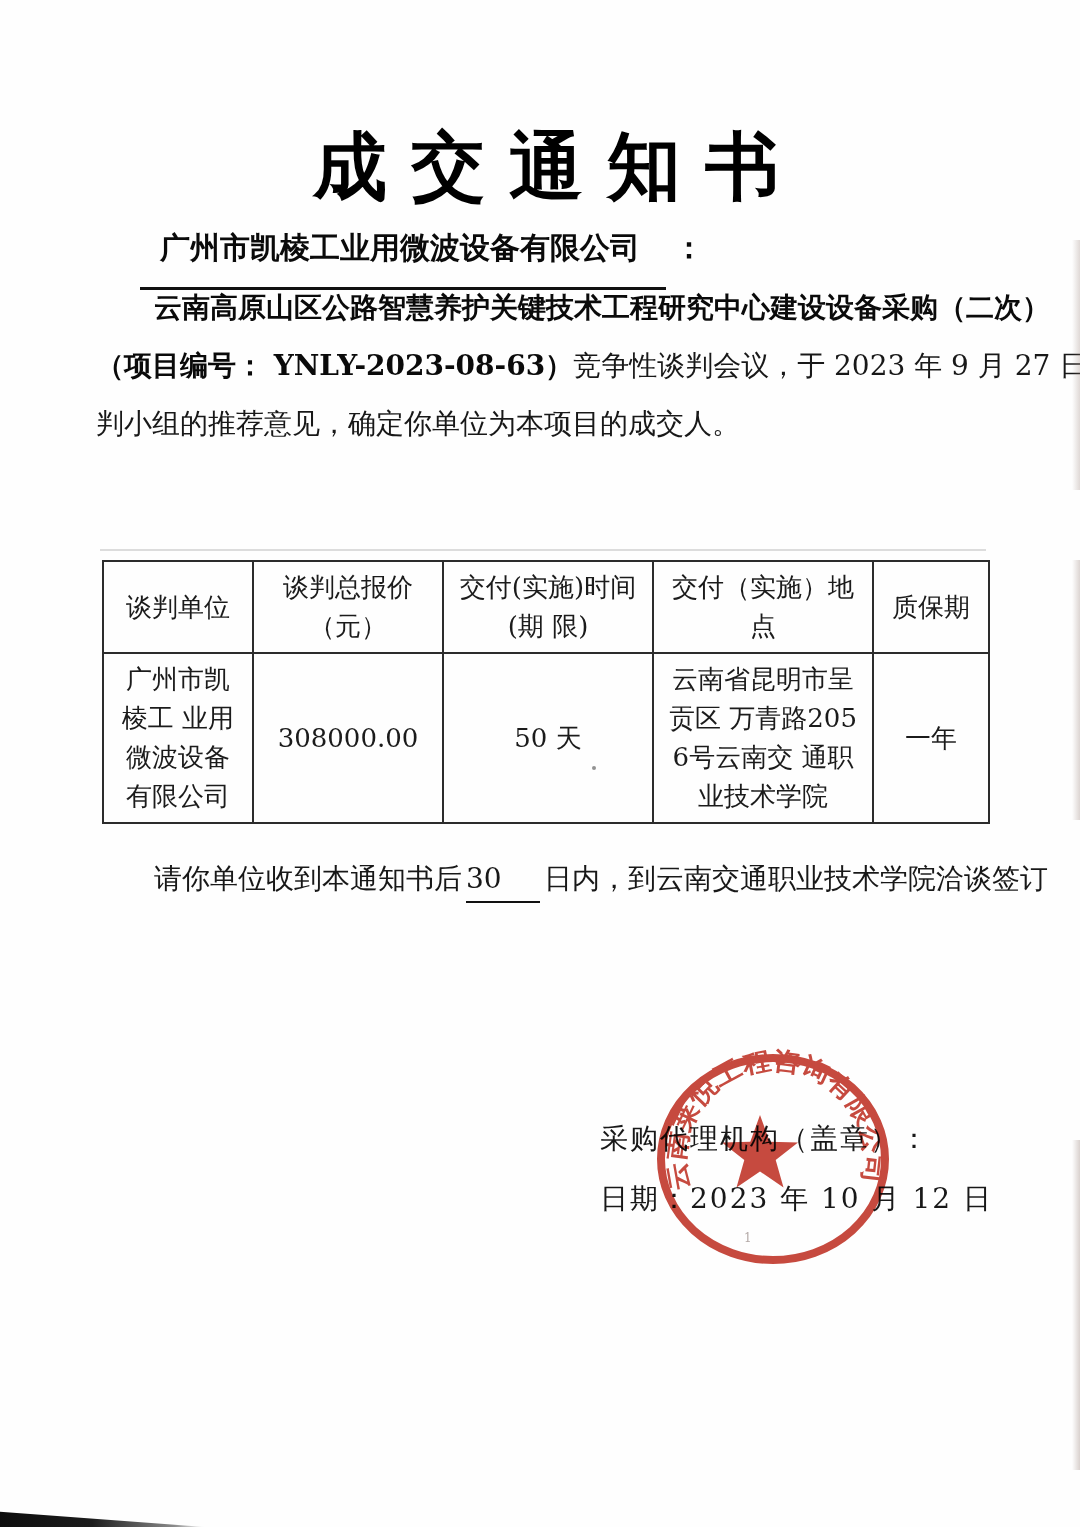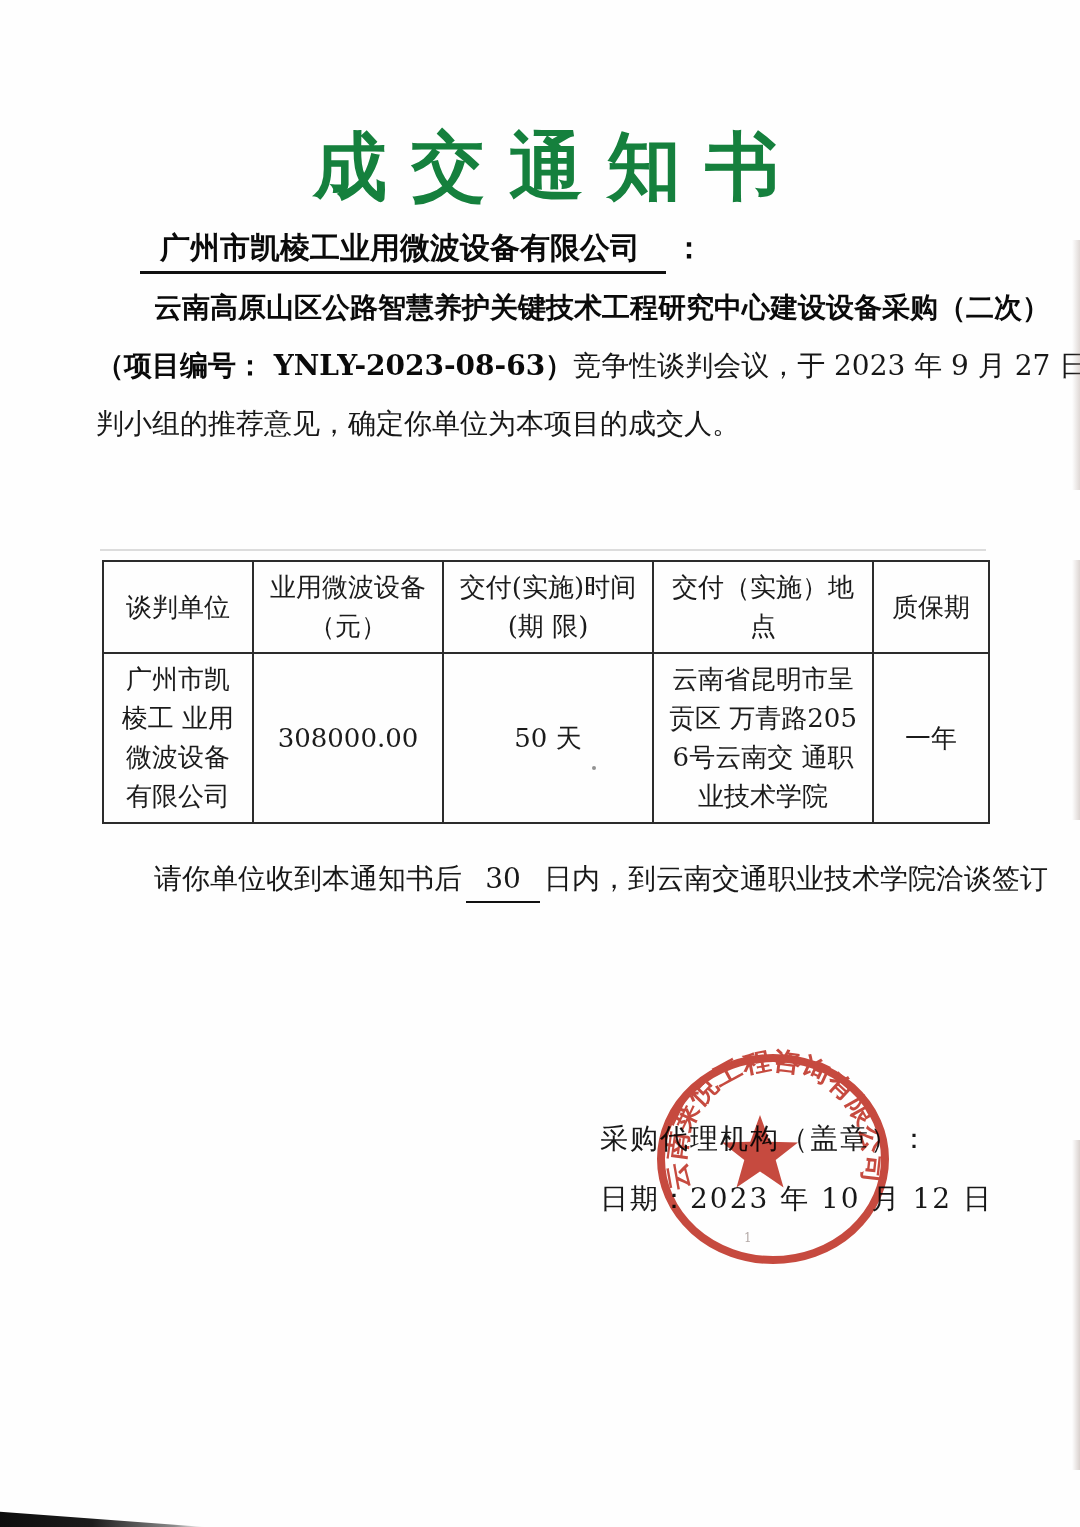--- a/index.html
+++ b/index.html
@@ -9,31 +9,31 @@
     margin:0 auto;
     background:#fefefe;
     overflow:hidden;
     font-family:"DejaVu Serif","Liberation Serif",serif;
     color:#161616;
   }
   
   .doc-title{
     position:absolute;top:118px;left:12px;right:0;
     margin:0;text-align:center;
-    font-size:74px;font-weight:bold;color:#15803d;
+    font-size:74px;font-weight:bold;color:#000000;
     letter-spacing:24px;text-indent:24px;
   }
   
   .addressee{
     position:absolute;left:140px;top:228px;
     font-size:30px;font-weight:bold;color:#0a0a0a;
   }
   .addressee .uline{
     display:inline-block;
-    padding:0 26px 2px 20px;
+    padding:0 26px 18px 20px;
     border-bottom:3px solid #111;
   }
   .addressee .colon{margin-left:8px;}
   
   .body-par{
     position:absolute;left:96px;top:288px;width:880px;
     font-size:28px;color:#181818;
   }
   .body-par .ln{height:58px;line-height:40px;white-space:nowrap;}
   .ln-indent{padding-left:58px;}
@@ -62,21 +62,21 @@
     position:absolute;left:592px;top:766px;width:4px;height:4px;
     border-radius:50%;background:#4a4a4a;opacity:.6;
   }
   
   .closing{
     position:absolute;left:96px;top:858px;width:880px;
     font-size:28px;color:#181818;
   }
   .closing .ln{height:62px;line-height:42px;white-space:nowrap;}
   .days-uline{
-    display:inline-block;min-width:74px;text-align:center;
+    display:inline-block;min-width:74px;
     border-bottom:2px solid #111;padding-bottom:1px;
     margin:0 4px;
   }
   
   .signature{
     position:absolute;left:600px;top:1118px;
     font-size:28px;color:#181818;
   }
   .signature .ln{height:60px;line-height:42px;white-space:nowrap;letter-spacing:2px;}
   
@@ -124,21 +124,21 @@
       <colgroup>
         <col style="width:150px">
           <col style="width:190px">
           <col style="width:210px">
           <col style="width:220px">
           <col style="width:116px">
       </colgroup>
       <tbody>
           <tr class="hdr">
         <th>谈判单位</th>
-        <th>业用微波设备 （元）</th>
+        <th>谈判总报价 （元）</th>
         <th>交付(实施)时间(期 限)</th>
         <th>交付（实施）地点</th>
         <th>质保期</th>
       </tr>
       <tr class="dat">
         <td>广州市凯棱工 业用微波设备 有限公司</td>
         <td>308000.00</td>
         <td>50 天</td>
         <td>云南省昆明市呈贡区 万青路2056号云南交 通职业技术学院</td>
         <td>一年</td>

